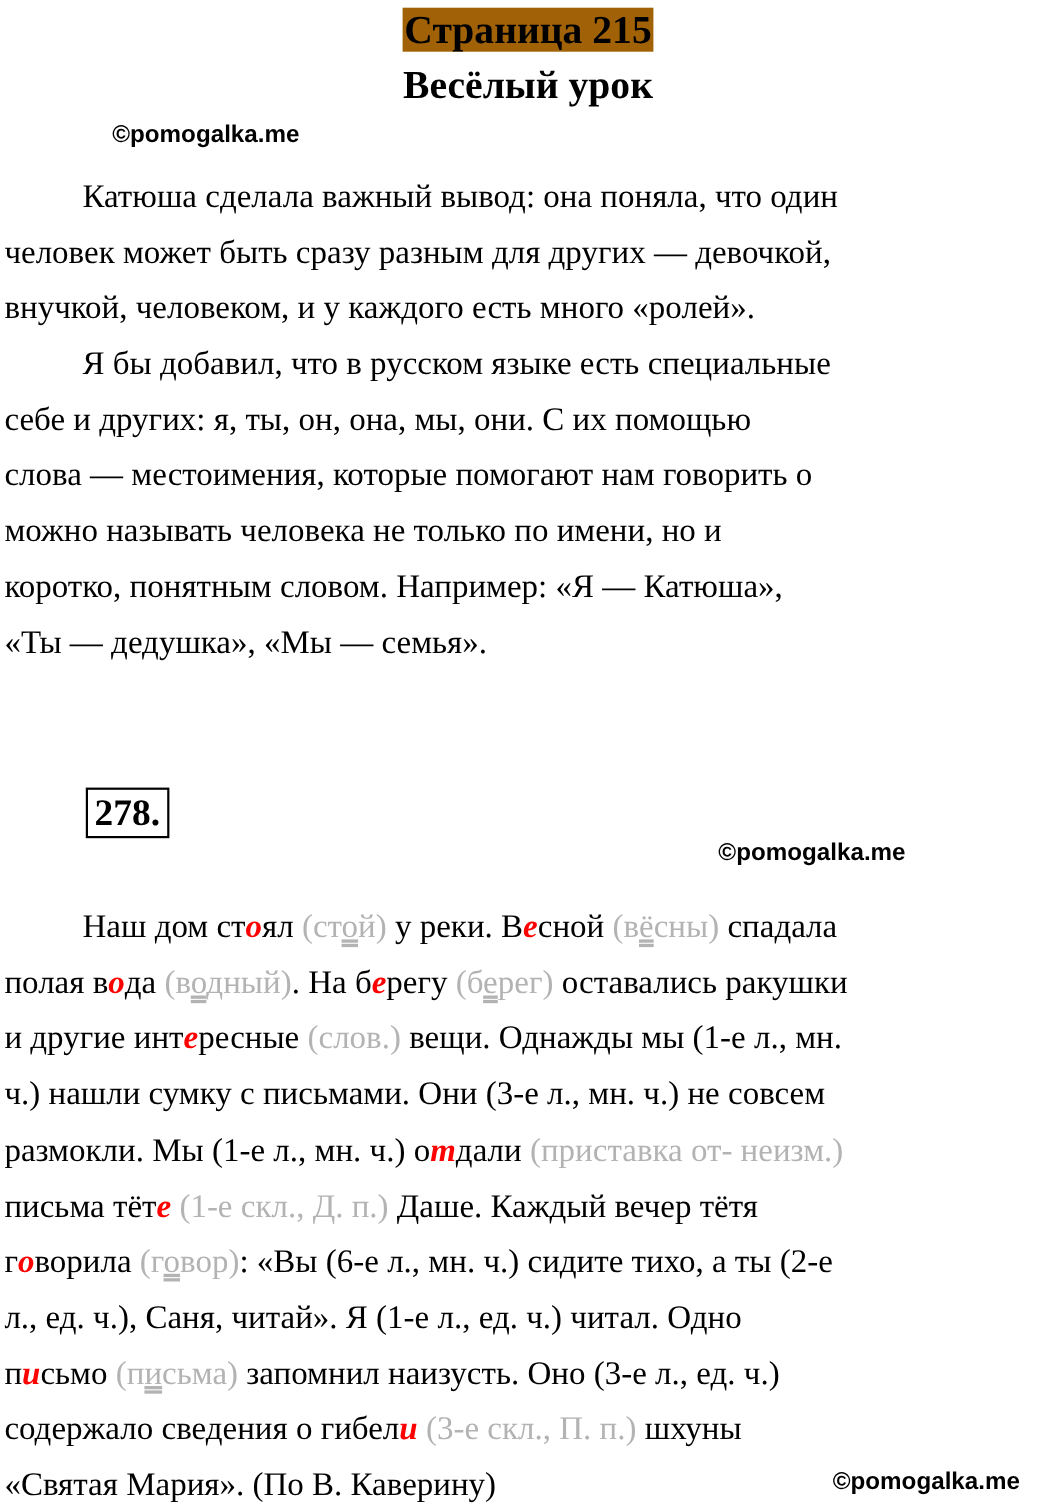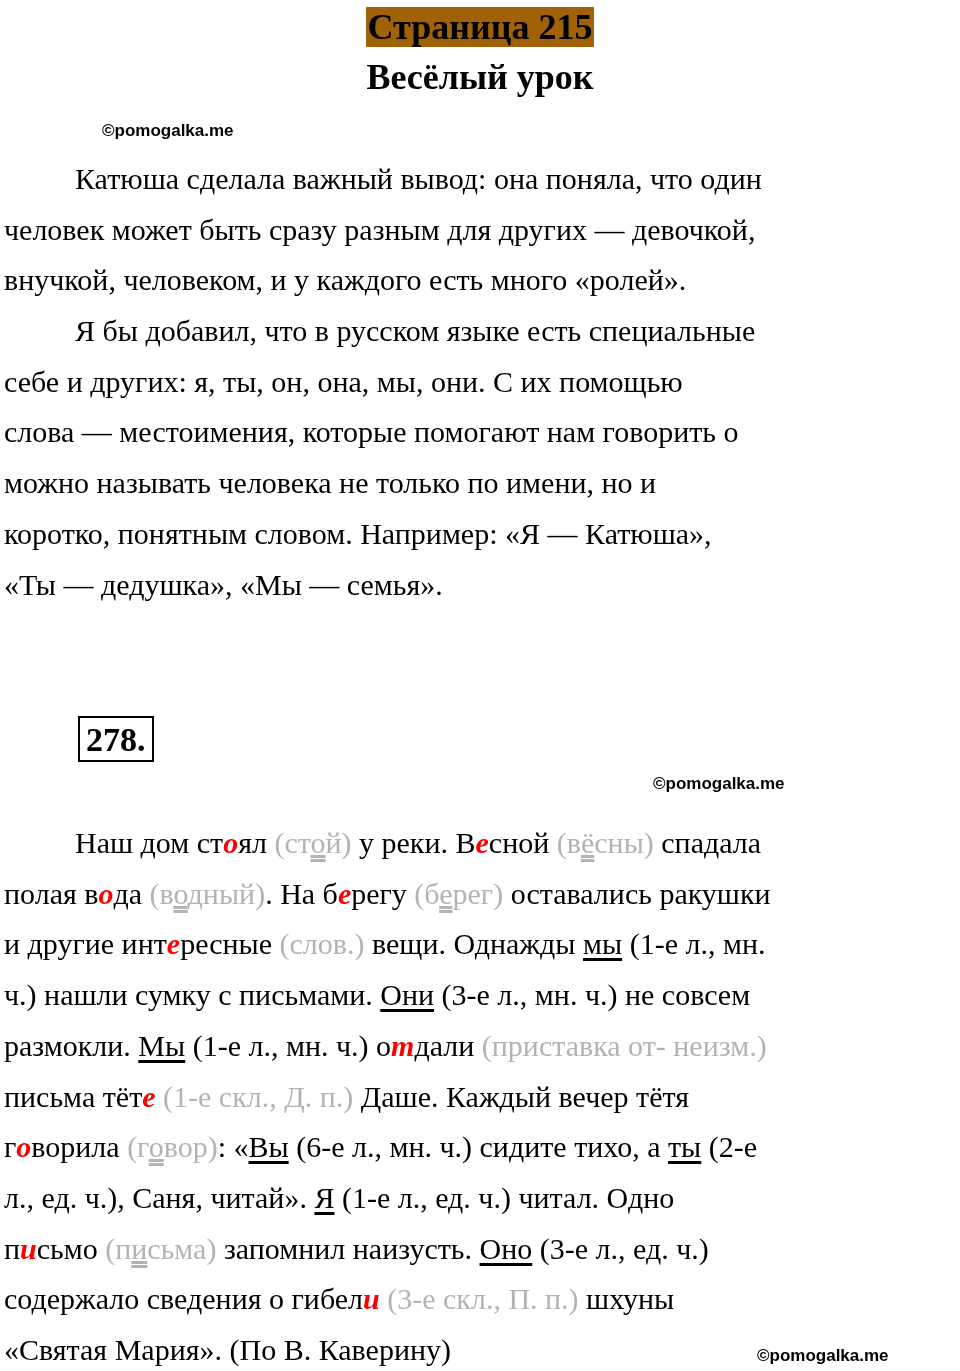--- a/index.html
+++ b/index.html
@@ -9,36 +9,36 @@
     }
     .title {
       position: absolute; left: 0; width: 960px; text-align: center;
       font-weight: bold; font-size: 36px; line-height: 42px;
     }
     .title.page { top: 6px; }
     .title.page span { background: #a16207; padding: 0 2px; }
     .title.sub { top: 56px; }
     .wm {
       position: absolute; font-family: "Liberation Sans", "DejaVu Sans", sans-serif;
-      font-weight: bold; font-size: 17px; color: #000; margin-top: 12px;
+      font-weight: bold; font-size: 22px; color: #000;
     }
     .para {
       position: absolute; left: 4px; width: 956px;
       font-size: 30px; line-height: 50.7px; margin: 0;
     }
     .indent { display: inline-block; width: 71px; }
     .num-box {
       position: absolute; left: 78px; top: 716px;
       border: 2px solid #000; padding: 0 6px; height: 42px;
       font-weight: bold; font-size: 34px; line-height: 44px;
     }
     .r { color: #ff0000; font-weight: bold; font-style: italic; }
     .g { color: #b3b3b3; }
     .dbl { text-decoration: underline double; text-decoration-color: #b3b3b3; }
-    .u { text-decoration: underline; text-underline-offset: 4px; }
+    .u { text-underline-offset: 4px; }
     .line { display: block; white-space: nowrap; }
   </style>
 </head>
 <body>
 
 <div class="title page"><span>Страница 215</span></div>
 <div class="title sub">Весёлый урок</div>
 
 <div class="wm" style="left:102px; top:109px;">©pomogalka.me</div>
 

